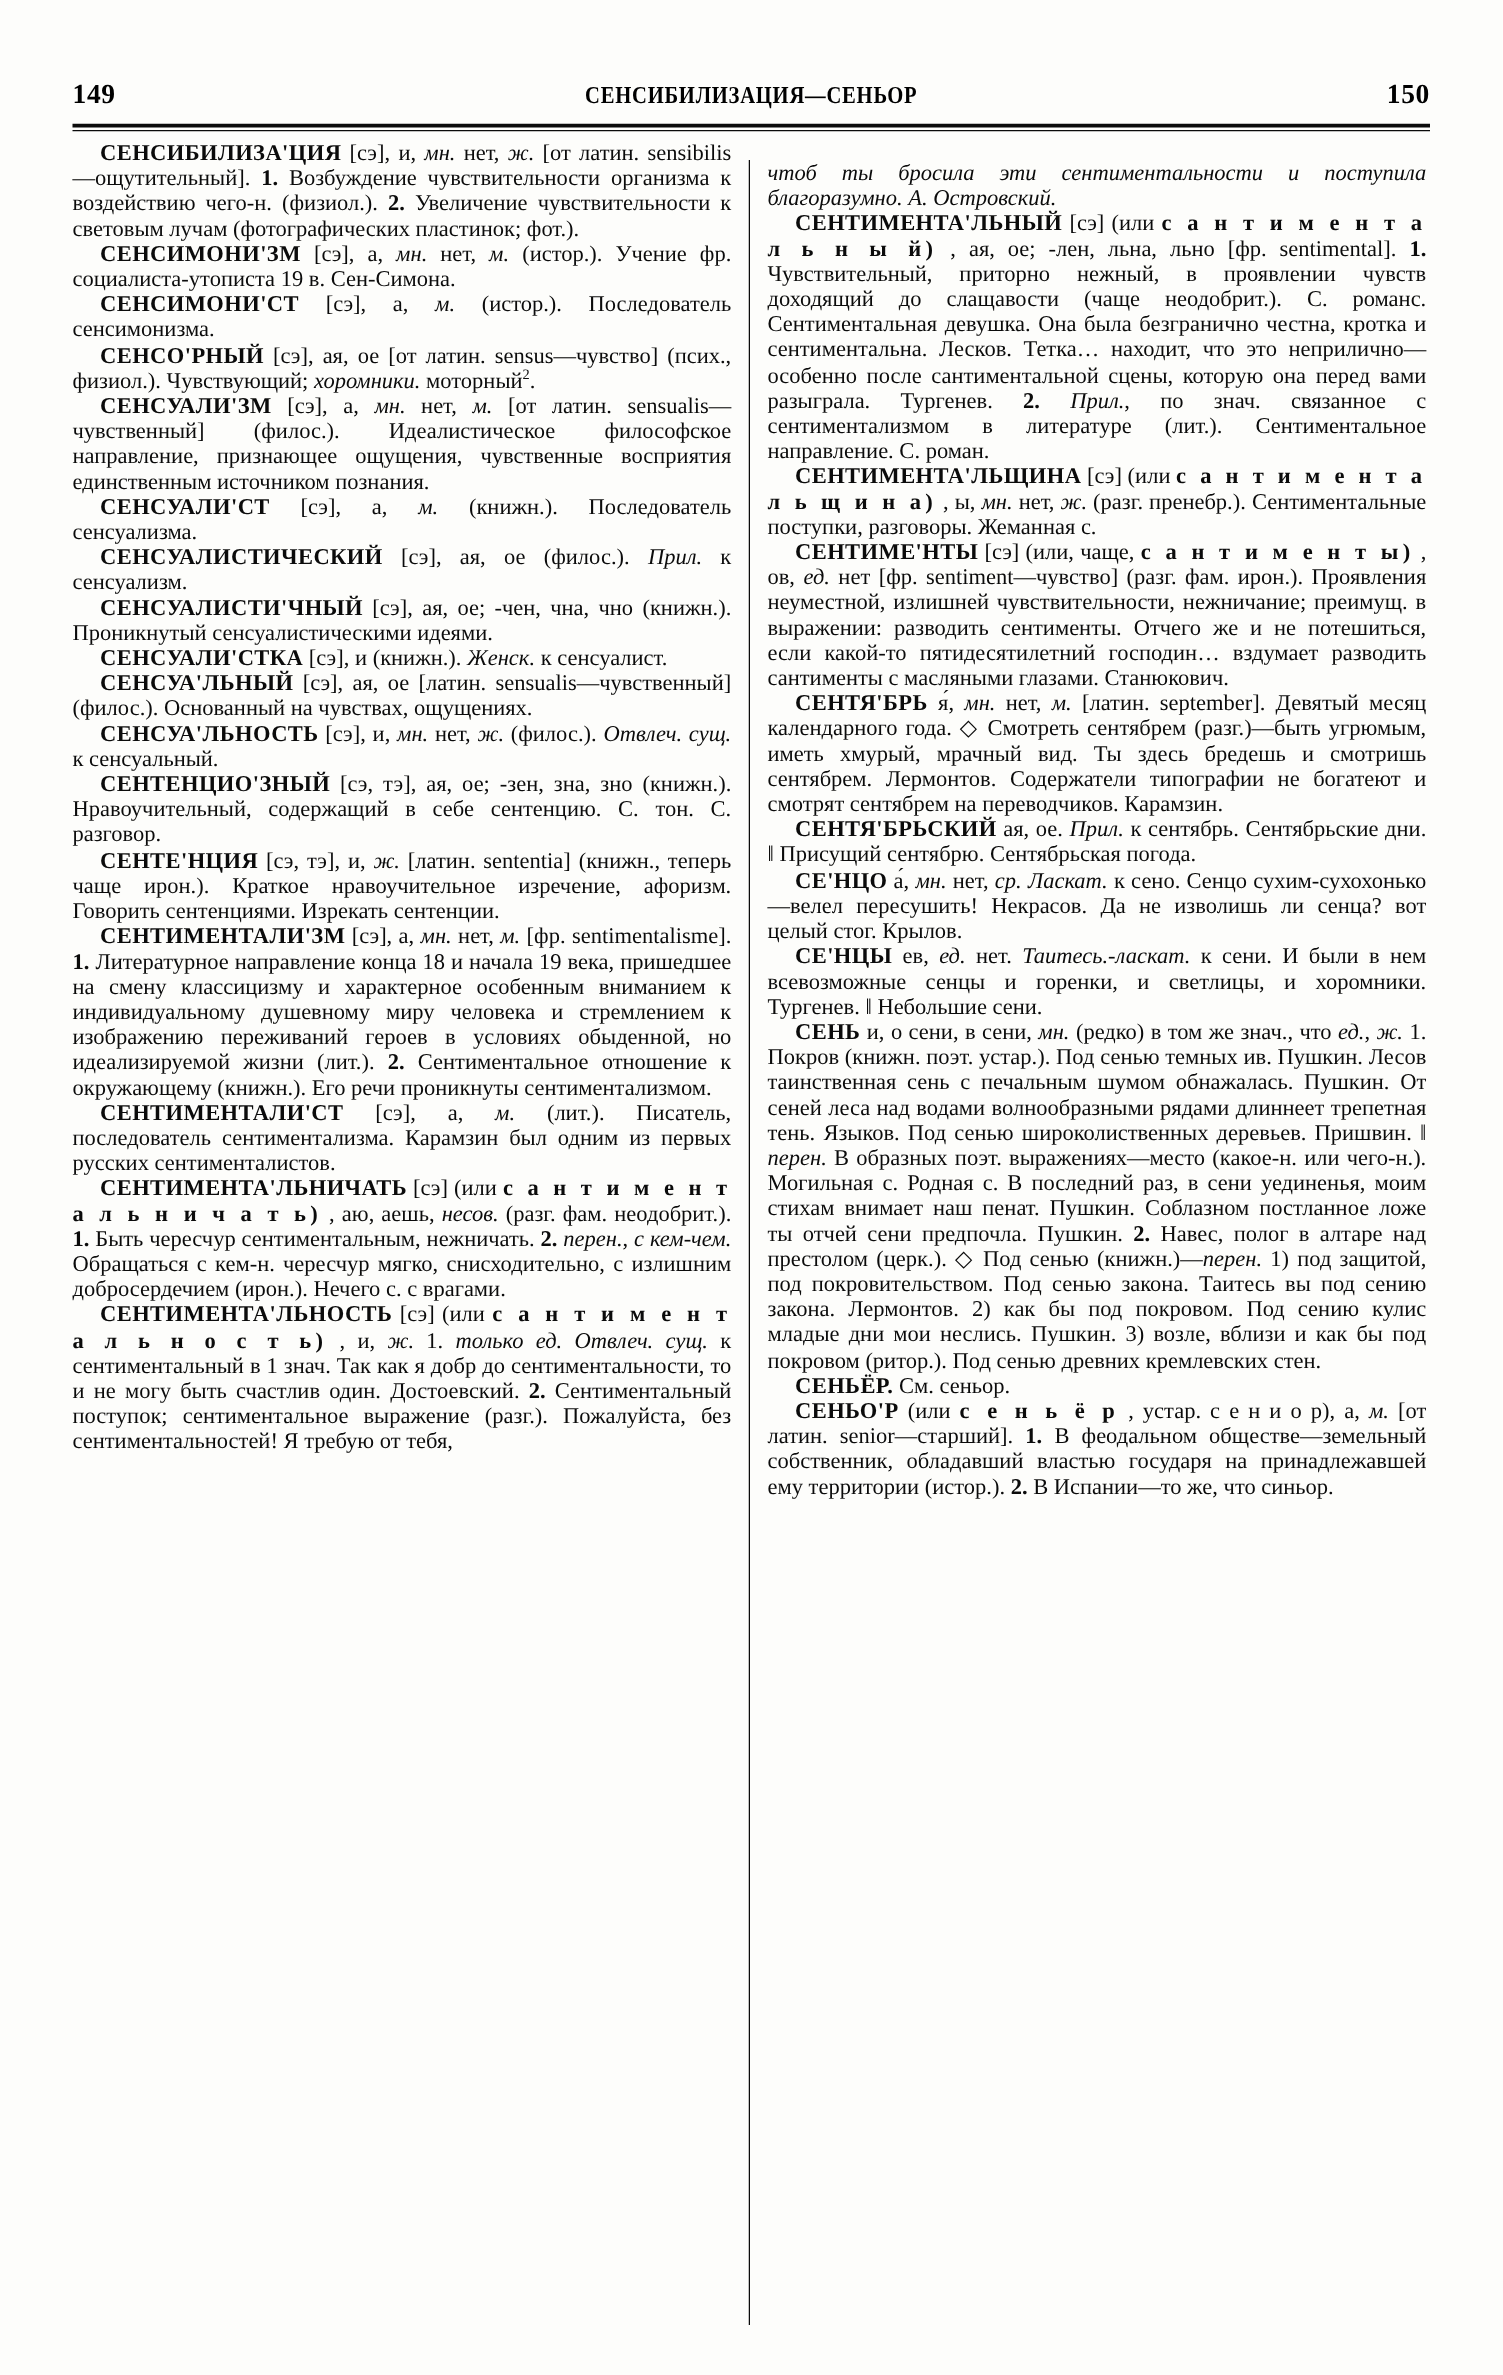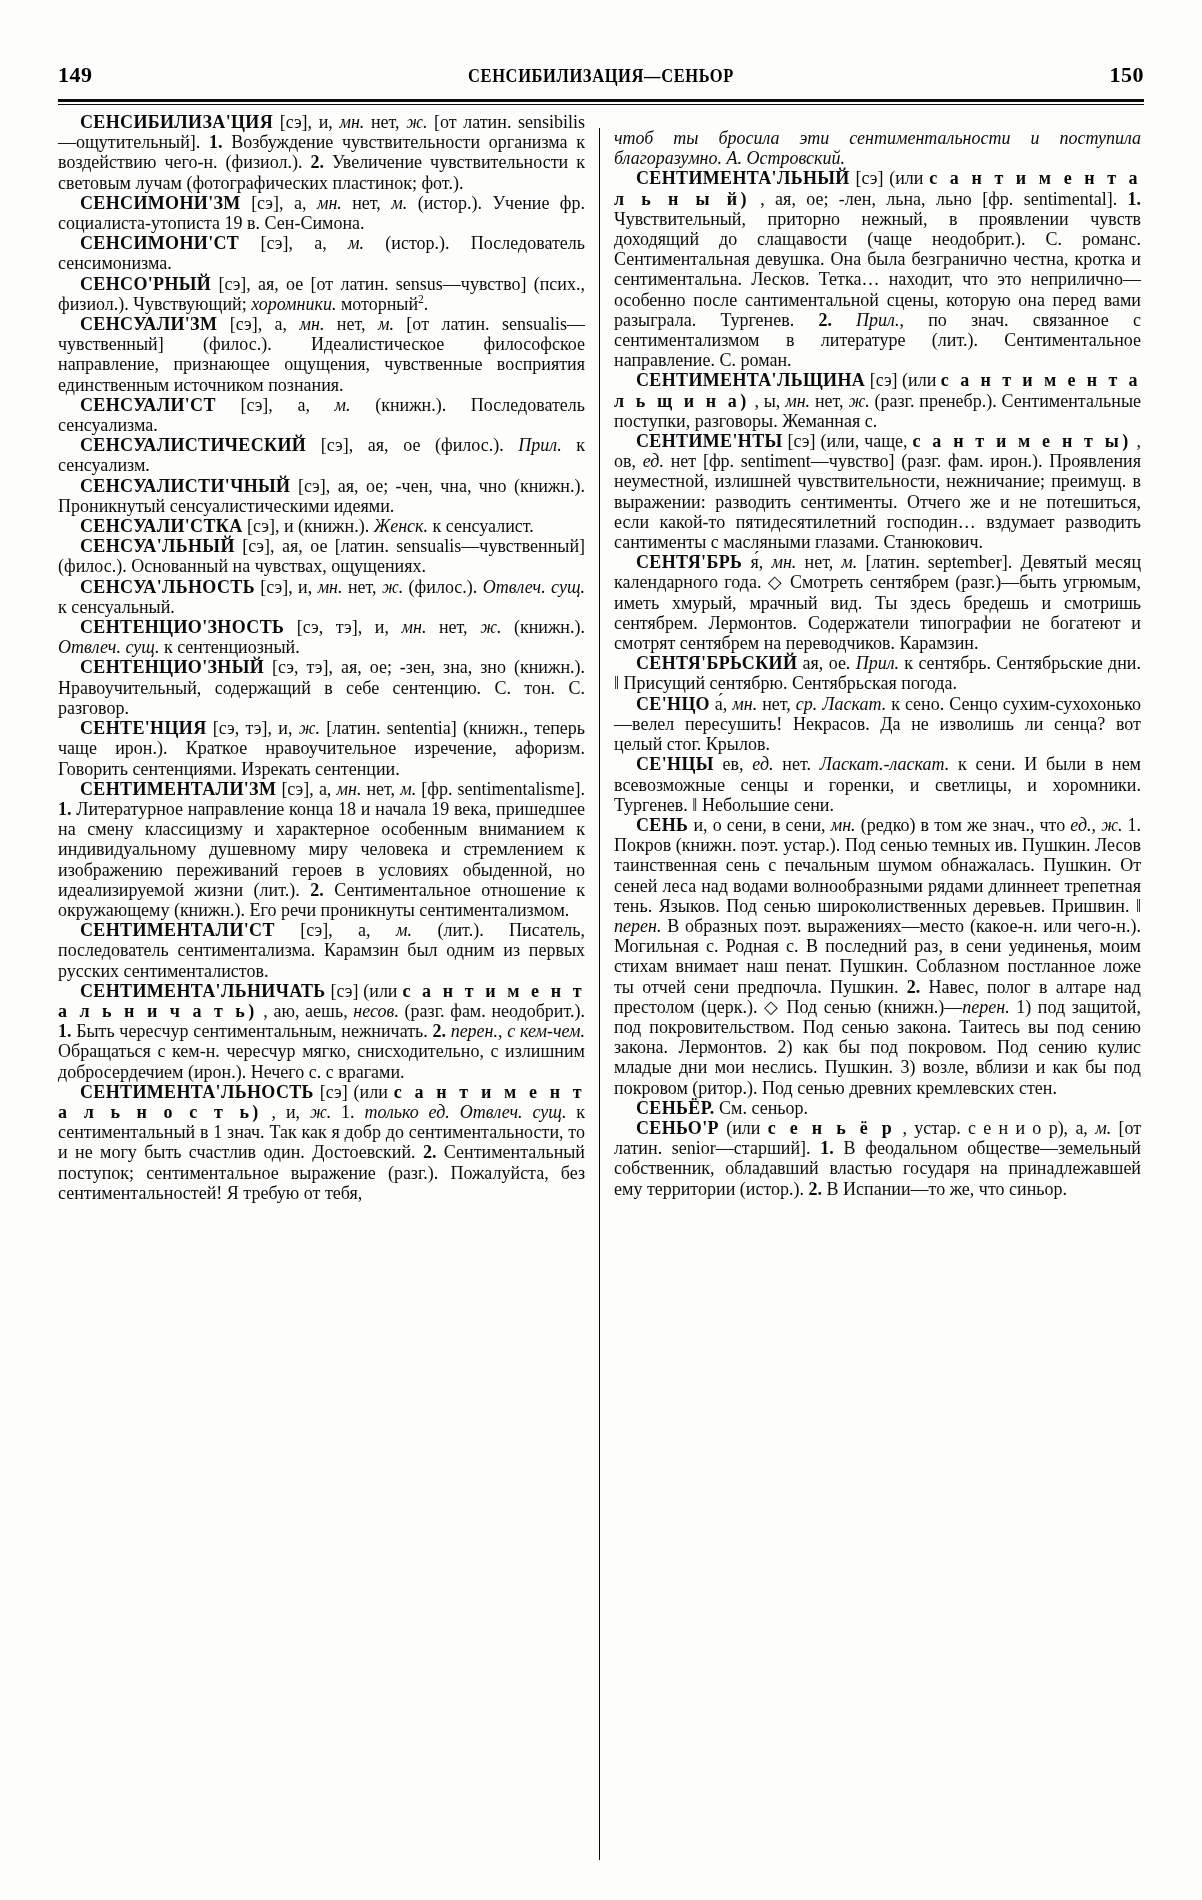--- a/index.html
+++ b/index.html
@@ -157,24 +157,20 @@
       <p class="entry">
         <span class="hw">СЕНСУА'ЛЬНЫЙ</span>
         <span>[сэ], ая, ое [латин. sensualis—чувственный] (филос.). Основанный на чувствах, ощущениях.</span>
       </p>
 
       <p class="entry">
         <span class="hw">СЕНСУА'ЛЬНОСТЬ</span>
         <span>[сэ], и, <span class="i">мн.</span> нет, <span class="i">ж.</span> (филос.). <span class="i">Отвлеч.</span> <span class="i">сущ.</span> к сенсуальный.</span>
       </p>
 
-      <p class="entry">
-        <span class="hw">СЕНТЕНЦИО'ЗНОСТЬ</span>
-        <span>[сэ, тэ], и, <span class="i">мн.</span> нет, <span class="i">ж.</span> (книжн.). <span class="i">Отвлеч.</span> <span class="i">сущ.</span> к сентенциозный.</span>
-      </p>
 
       <p class="entry">
         <span class="hw">СЕНТЕНЦИО'ЗНЫЙ</span>
         <span>[сэ, тэ], ая, ое; -зен, зна, зно (книжн.). Нравоучительный, содержащий в себе сентенцию. С. тон. С. разговор.</span>
       </p>
 
       <p class="entry">
         <span class="hw">СЕНТЕ'НЦИЯ</span>
         <span>[сэ, тэ], и, <span class="i">ж.</span> [латин. sententia] (книжн., теперь чаще ирон.). Краткое нравоучительное изречение, афоризм. Говорить сентенциями. Изрекать сентенции.</span>
       </p>
@@ -242,21 +238,21 @@
         <span>ая, ое. <span class="i">Прил.</span> к сентябрь. Сентябрьские дни. ‖ Присущий сентябрю. Сентябрьская погода.</span>
       </p>
 
       <p class="entry">
         <span class="hw">СЕ'НЦО</span>
         <span>а́, <span class="i">мн.</span> нет, <span class="i">ср.</span> <span class="i">Ласкат.</span> к сено. Сенцо сухим-сухохонько—велел пересушить! Некрасов. Да не изволишь ли сенца? вот целый стог. Крылов.</span>
       </p>
 
       <p class="entry">
         <span class="hw">СЕ'НЦЫ</span>
-        <span>ев, <span class="i">ед.</span> нет. <span class="i">Ласкат.-ласкат.</span> к сени. И были в нем всевозможные сенцы и горенки, и светлицы, и хоромники. Тургенев. ‖ Небольшие сени.</span>
+        <span>ев, <span class="i">ед.</span> нет. <span class="i">Таитесь.-ласкат.</span> к сени. И были в нем всевозможные сенцы и горенки, и светлицы, и хоромники. Тургенев. ‖ Небольшие сени.</span>
       </p>
 
       <p class="entry">
         <span class="hw">СЕНЬ</span>
         <span>и, о сени, в сени, <span class="i">мн.</span> (редко) в том же знач., что <span class="i">ед.</span>, <span class="i">ж.</span> 1. Покров (книжн. поэт. устар.). Под сенью темных ив. Пушкин. Лесов таинственная сень с печальным шумом обнажалась. Пушкин. От сеней леса над водами волнообразными рядами длиннеет трепетная тень. Языков. Под сенью широколиственных деревьев. Пришвин. ‖ <span class="i">перен.</span> В образных поэт. выражениях—место (какое-н. или чего-н.). Могильная с. Родная с. В последний раз, в сени уединенья, моим стихам внимает наш пенат. Пушкин. Соблазном постланное ложе ты отчей сени предпочла. Пушкин. <span class="b">2.</span> Навес, полог в алтаре над престолом (церк.). ◇ Под сенью (книжн.)—<span class="i">перен.</span> 1) под защитой, под покровительством. Под сенью закона. Таитесь вы под сению закона. Лермонтов. 2) как бы под покровом. Под сению кулис младые дни мои неслись. Пушкин. 3) возле, вблизи и как бы под покровом (ритор.). Под сенью древних кремлевских стен.</span>
       </p>
 
       <p class="entry">
         <span class="hw">СЕНЬЁР.</span>
         <span> См. сеньор.</span>

